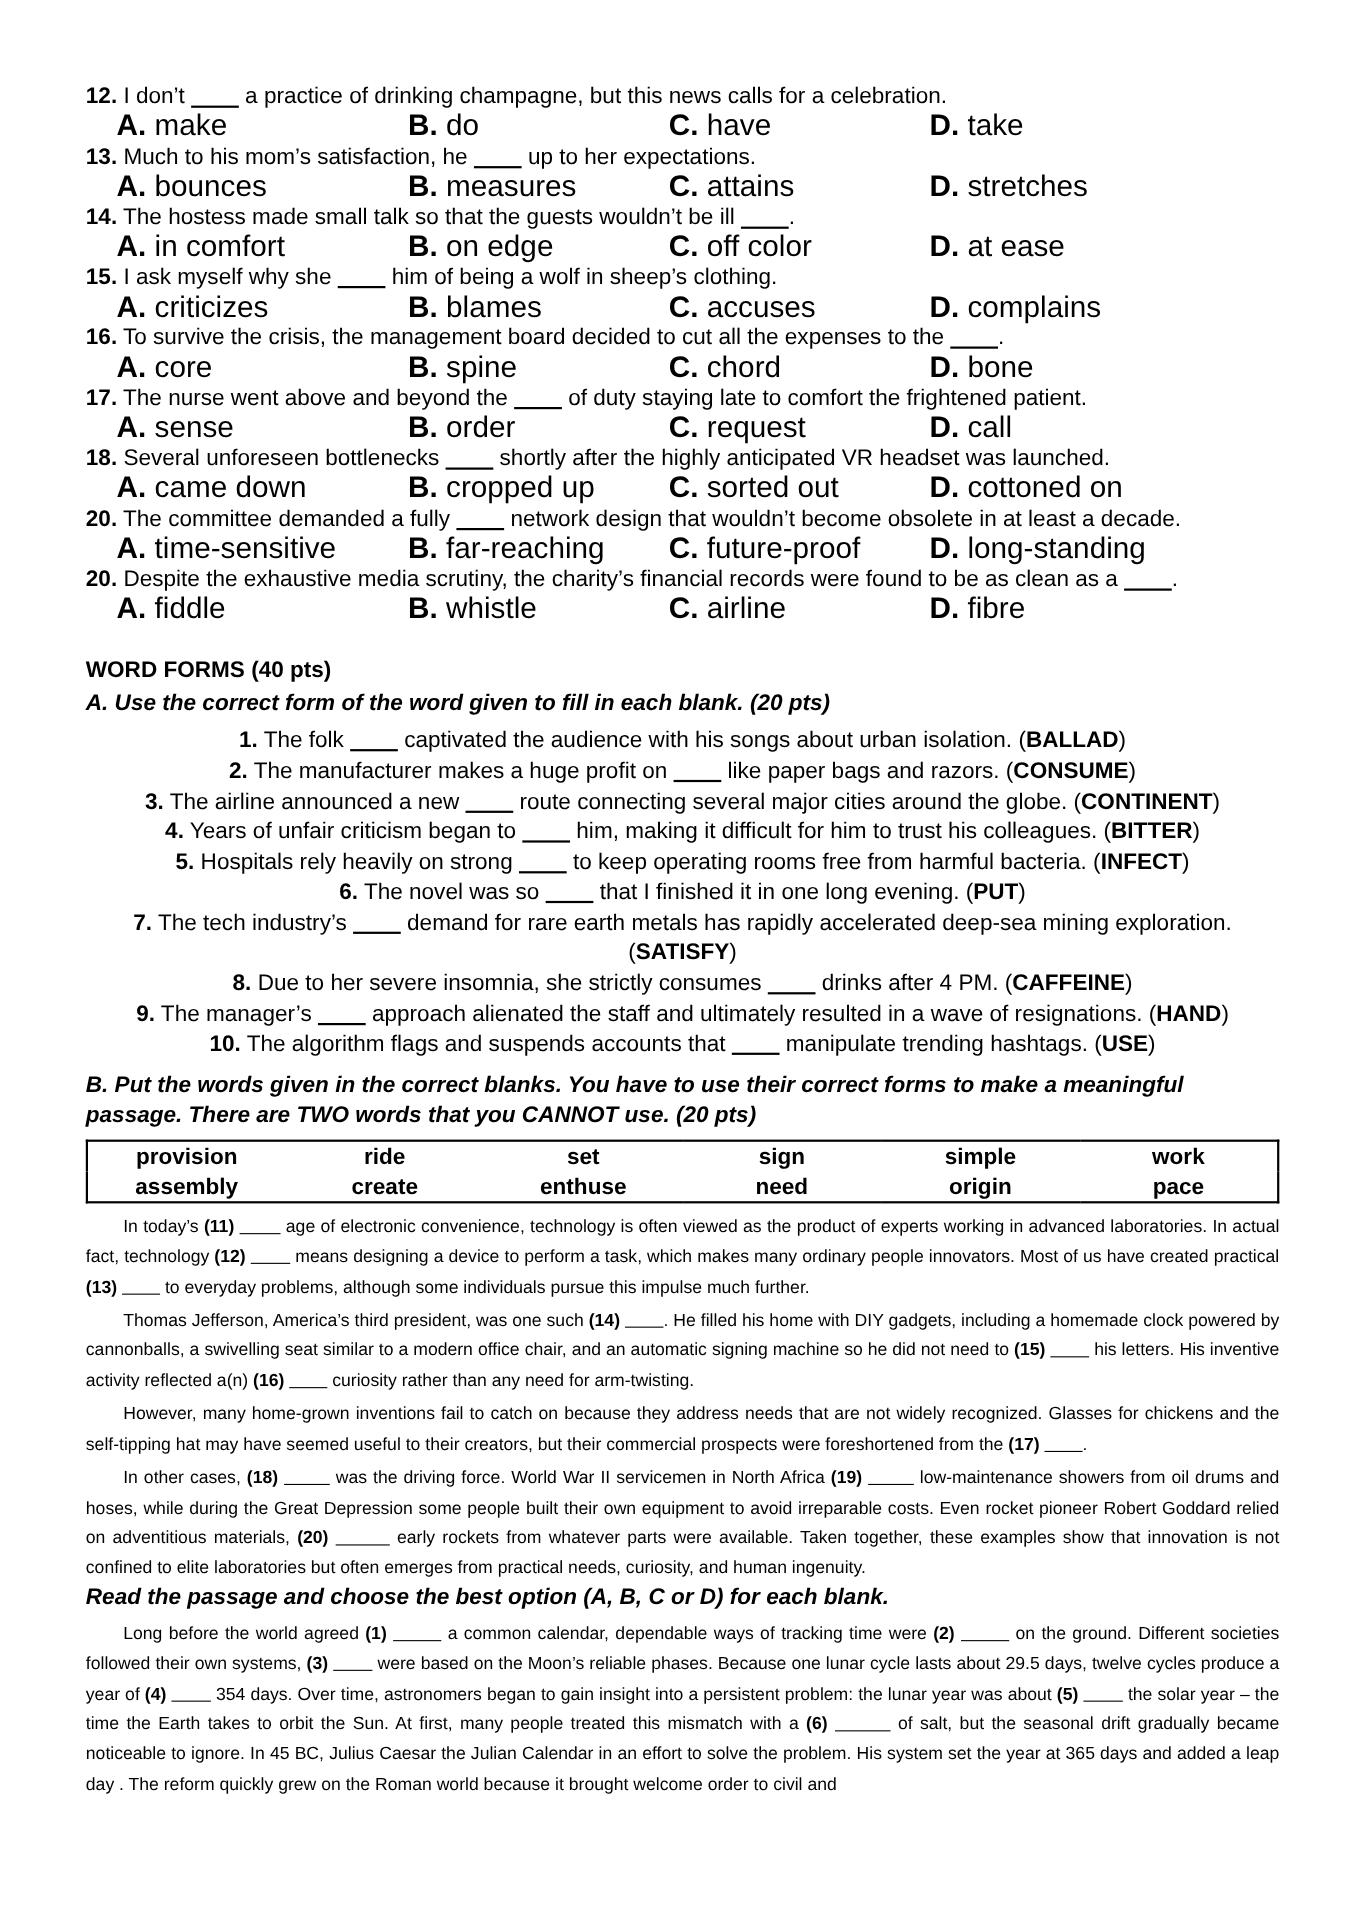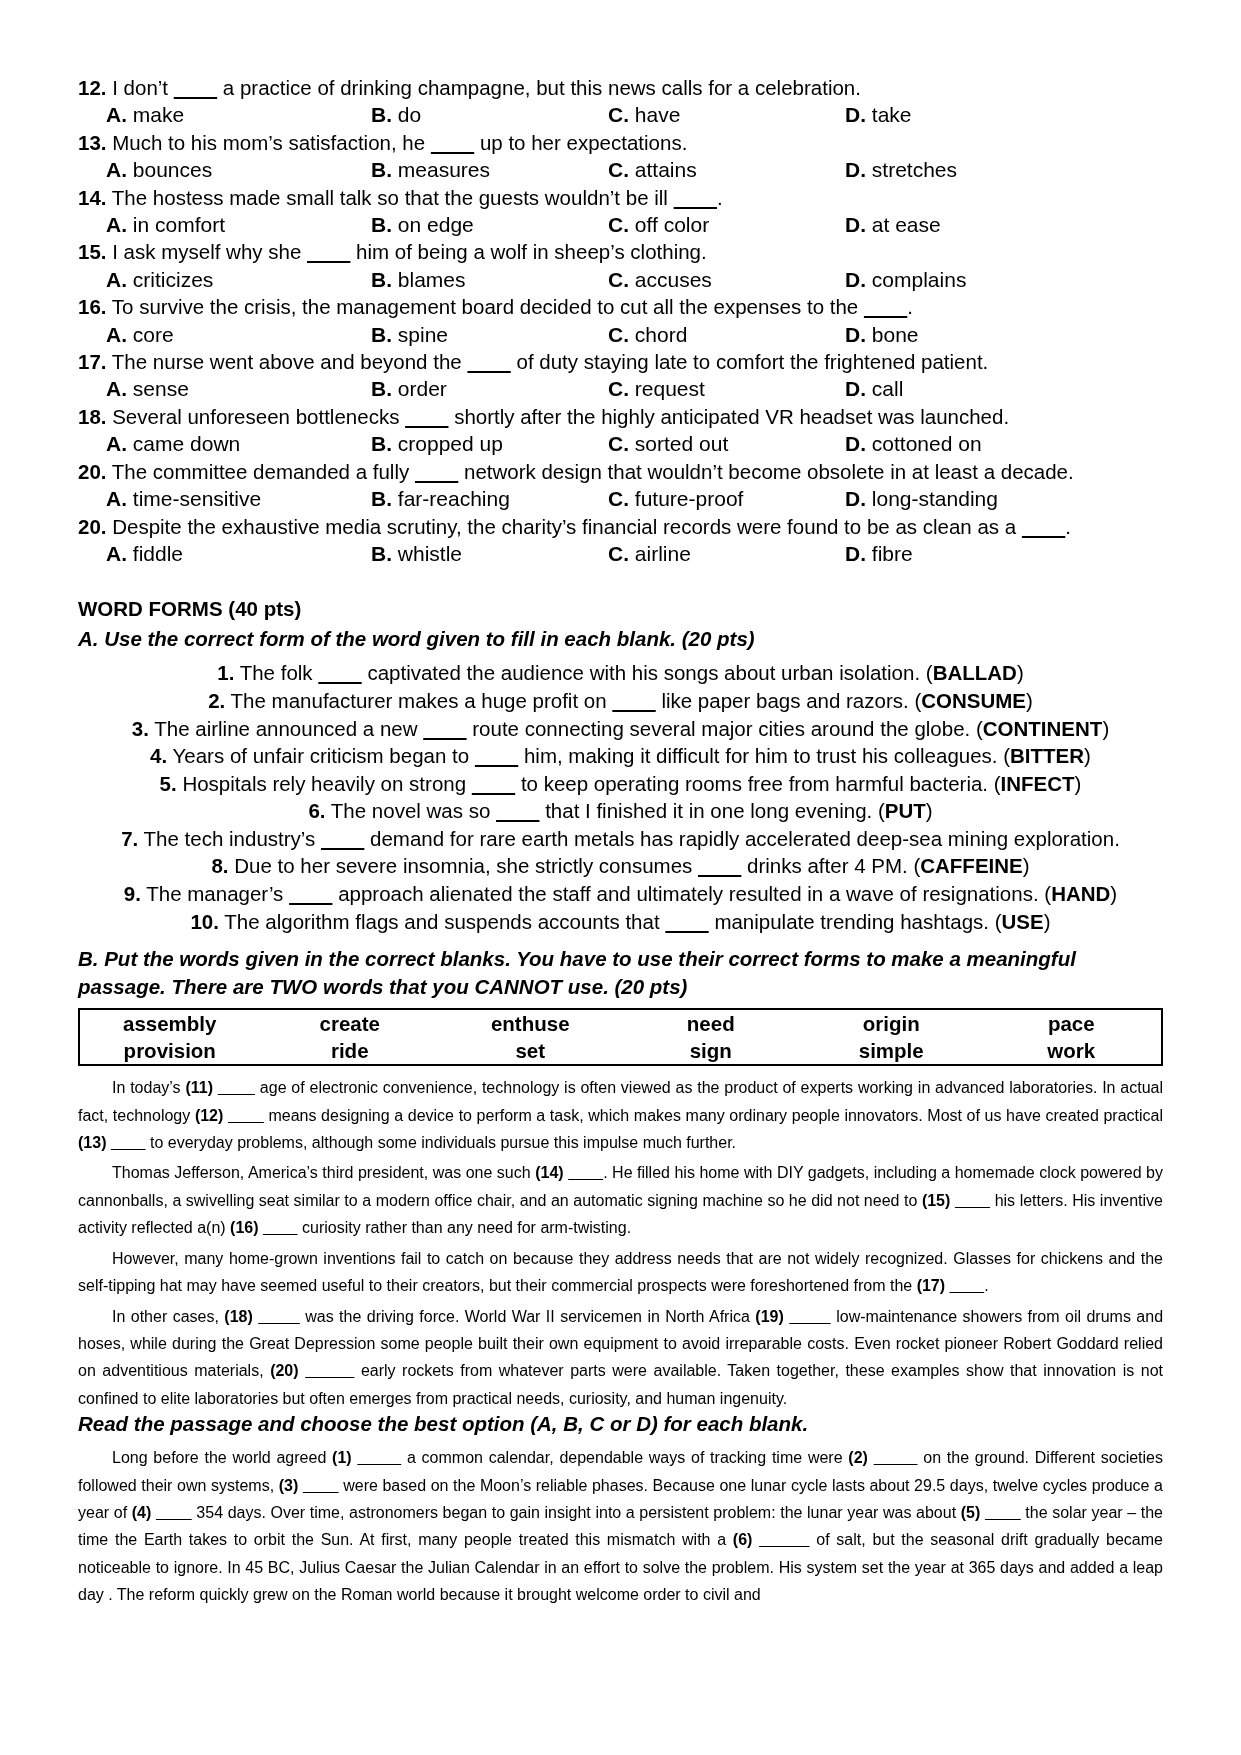--- a/index.html
+++ b/index.html
@@ -19,21 +19,21 @@
     padding: 74px 78px 0 78px;
   }
   .mcq-line {
     font-size: 20.5px;
     line-height: 27.4px;
     white-space: nowrap;
   }
   .mcq-line .num { font-weight: bold; }
   .opts {
     display: flex;
-    font-size: 21px;
+    font-size: 27px;
     line-height: 27.4px;
     padding-left: 28px;
   }
   .opts .opt { flex: 0 0 auto; }
   .opts .opt:nth-child(1) { width: 265px; }
   .opts .opt:nth-child(2) { width: 237px; }
   .opts .opt:nth-child(3) { width: 237px; }
   .opts .opt:nth-child(4) { width: auto; }
   .opts .lab { font-weight: bold; }
   .blank { text-decoration: underline; letter-spacing: 0.5px; }
@@ -160,48 +160,49 @@
   <div class="sub-head">A. Use the correct form of the word given to fill in each blank. (20 pts)</div>
 
   <div id="wf-items">
       <div class="wf-line"><span class="num">1.</span> <span>The folk</span> <span class="blank">&nbsp;&nbsp;&nbsp;&nbsp;&nbsp;&nbsp;&nbsp;</span> <span>captivated the audience with his songs about urban isolation. (</span><span class="cue">BALLAD</span><span>)</span></div>
       <div class="wf-line"><span class="num">2.</span> <span>The manufacturer makes a huge profit on</span> <span class="blank">&nbsp;&nbsp;&nbsp;&nbsp;&nbsp;&nbsp;&nbsp;</span> <span>like paper bags and razors. (</span><span class="cue">CONSUME</span><span>)</span></div>
       <div class="wf-line"><span class="num">3.</span> <span>The airline announced a new</span> <span class="blank">&nbsp;&nbsp;&nbsp;&nbsp;&nbsp;&nbsp;&nbsp;</span> <span>route connecting several major cities around the globe. (</span><span class="cue">CONTINENT</span><span>)</span></div>
       <div class="wf-line"><span class="num">4.</span> <span>Years of unfair criticism began to</span> <span class="blank">&nbsp;&nbsp;&nbsp;&nbsp;&nbsp;&nbsp;&nbsp;</span> <span>him, making it difficult for him to trust his colleagues. (</span><span class="cue">BITTER</span><span>)</span></div>
       <div class="wf-line"><span class="num">5.</span> <span>Hospitals rely heavily on strong</span> <span class="blank">&nbsp;&nbsp;&nbsp;&nbsp;&nbsp;&nbsp;&nbsp;</span> <span>to keep operating rooms free from harmful bacteria. (</span><span class="cue">INFECT</span><span>)</span></div>
       <div class="wf-line"><span class="num">6.</span> <span>The novel was so</span> <span class="blank">&nbsp;&nbsp;&nbsp;&nbsp;&nbsp;&nbsp;&nbsp;</span> <span>that I finished it in one long evening. (</span><span class="cue">PUT</span><span>)</span></div>
       <div class="wf-line"><span class="num">7.</span> <span>The tech industry’s</span> <span class="blank">&nbsp;&nbsp;&nbsp;&nbsp;&nbsp;&nbsp;&nbsp;</span> <span>demand for rare earth metals has rapidly accelerated deep-sea mining exploration.</span></div>
+      <div class="wf-line"><span>(</span><span></span><span class="cue">SATISFY</span><span>)</span></div>
       <div class="wf-line"><span class="num">8.</span> <span>Due to her severe insomnia, she strictly consumes</span> <span class="blank">&nbsp;&nbsp;&nbsp;&nbsp;&nbsp;&nbsp;&nbsp;</span> <span>drinks after 4 PM. (</span><span class="cue">CAFFEINE</span><span>)</span></div>
       <div class="wf-line"><span class="num">9.</span> <span>The manager’s</span> <span class="blank">&nbsp;&nbsp;&nbsp;&nbsp;&nbsp;&nbsp;&nbsp;</span> <span>approach alienated the staff and ultimately resulted in a wave of resignations. (</span><span class="cue">HAND</span><span>)</span></div>
       <div class="wf-line"><span class="num">10.</span> <span>The algorithm flags and suspends accounts that</span> <span class="blank">&nbsp;&nbsp;&nbsp;&nbsp;&nbsp;&nbsp;&nbsp;</span> <span>manipulate trending hashtags. (</span><span class="cue">USE</span><span>)</span></div>
     </div>
 
   <div class="sub-head block2">
     <span>B. Put the words given in the correct blanks. You have to use their correct forms to make a meaningful</span>
     <span>passage. There are TWO words that you CANNOT use. (20 pts)</span>
   </div>
 
   <table class="wordbank">
     <tbody id="wordbank-body">
+        <tr>
+          <td>provision</td>
+          <td>ride</td>
+          <td>set</td>
+          <td>sign</td>
+          <td>simple</td>
+          <td>work</td>
+        </tr>
         <tr>
           <td>assembly</td>
           <td>create</td>
           <td>enthuse</td>
           <td>need</td>
           <td>origin</td>
           <td>pace</td>
         </tr>
-        <tr>
-          <td>provision</td>
-          <td>ride</td>
-          <td>set</td>
-          <td>sign</td>
-          <td>simple</td>
-          <td>work</td>
-        </tr>
       </tbody>
   </table>
 
   <div id="wf-passage">
       <p class="para">In today’s <span class="num-b">(11)</span> <span class="blank">&nbsp;&nbsp;&nbsp;&nbsp;&nbsp;&nbsp;&nbsp;</span> age of electronic convenience, technology is often viewed as the product of experts working in advanced laboratories. In actual fact, technology <span class="num-b">(12)</span> <span class="blank">&nbsp;&nbsp;&nbsp;&nbsp;&nbsp;&nbsp;&nbsp;</span> means designing a device to perform a task, which makes many ordinary people innovators. Most of us have created practical <span class="num-b">(13)</span> <span class="blank">&nbsp;&nbsp;&nbsp;&nbsp;&nbsp;&nbsp;&nbsp;</span> to everyday problems, although some individuals pursue this impulse much further.</p>
       <p class="para">Thomas Jefferson, America’s third president, was one such <span class="num-b">(14)</span> <span class="blank">&nbsp;&nbsp;&nbsp;&nbsp;&nbsp;&nbsp;&nbsp;</span>. He filled his home with DIY gadgets, including a homemade clock powered by cannonballs, a swivelling seat similar to a modern office chair, and an automatic signing machine so he did not need to <span class="num-b">(15)</span> <span class="blank">&nbsp;&nbsp;&nbsp;&nbsp;&nbsp;&nbsp;&nbsp;</span> his letters. His inventive activity reflected a(n) <span class="num-b">(16)</span> <span class="blank">&nbsp;&nbsp;&nbsp;&nbsp;&nbsp;&nbsp;&nbsp;</span> curiosity rather than any need for arm-twisting.</p>
       <p class="para">However, many home-grown inventions fail to catch on because they address needs that are not widely recognized. Glasses for chickens and the self-tipping hat may have seemed useful to their creators, but their commercial prospects were foreshortened from the <span class="num-b">(17)</span> <span class="blank">&nbsp;&nbsp;&nbsp;&nbsp;&nbsp;&nbsp;&nbsp;</span>.</p>
       <p class="para">In other cases, <span class="num-b">(18)</span> <span class="blank">&nbsp;&nbsp;&nbsp;&nbsp;&nbsp;&nbsp;&nbsp;</span> was the driving force. World War II servicemen in North Africa <span class="num-b">(19)</span> <span class="blank">&nbsp;&nbsp;&nbsp;&nbsp;&nbsp;&nbsp;&nbsp;</span> low-maintenance showers from oil drums and hoses, while during the Great Depression some people built their own equipment to avoid irreparable costs. Even rocket pioneer Robert Goddard relied on adventitious materials, <span class="num-b">(20)</span> <span class="blank">&nbsp;&nbsp;&nbsp;&nbsp;&nbsp;&nbsp;&nbsp;</span> early rockets from whatever parts were available. Taken together, these examples show that innovation is not confined to elite laboratories but often emerges from practical needs, curiosity, and human ingenuity.</p>
     </div>
 

